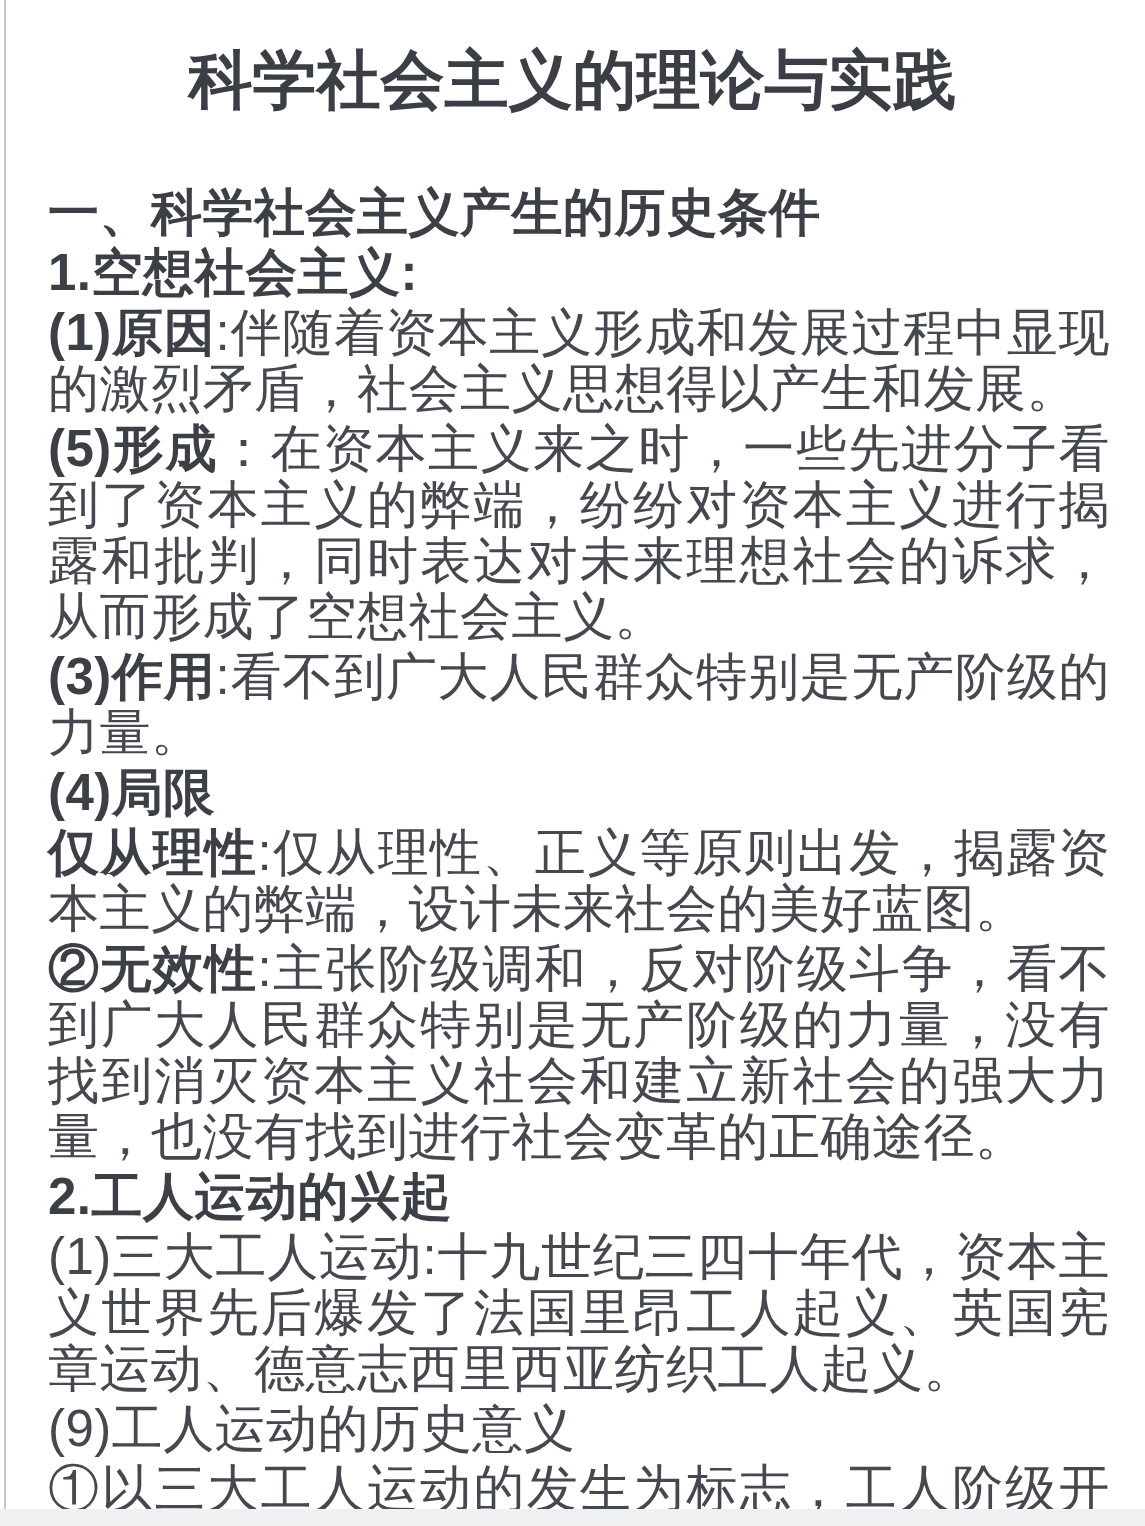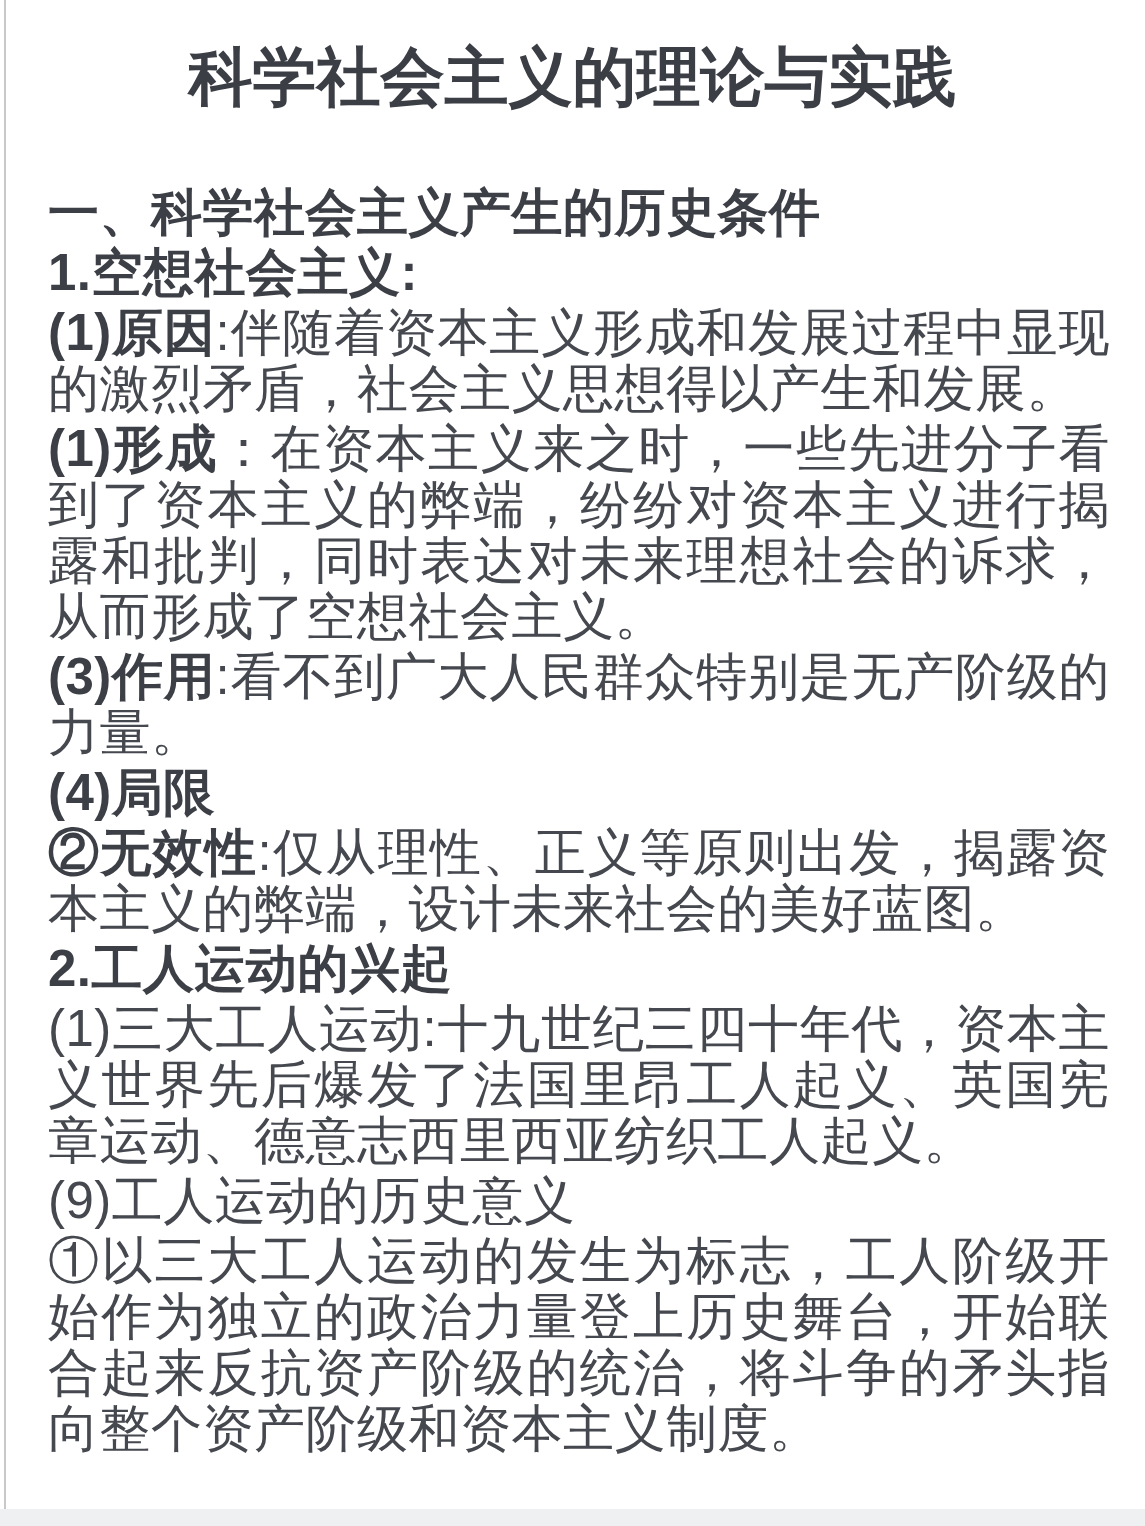--- a/index.html
+++ b/index.html
@@ -26,22 +26,22 @@
   .bottom-bar {
     position: absolute;
     left: 0;
     bottom: 0;
     width: 100%;
     height: 17px;
     background: #eff0f2;
     z-index: 2;
   }
   .title {
-    margin: 8px;
-    padding-top: 33px;
+    margin: 0;
+    padding-top: 44px;
     text-align: center;
     font-size: 64px;
     line-height: 72px;
     font-weight: 900;
     color: #3b3e45;
     letter-spacing: 0;
   }
   .content {
     position: absolute;
     top: 185px;
@@ -67,24 +67,25 @@
 
 <div class="page">
   <div class="edge-line"></div>
 
   <h1 class="title">科学社会主义的理论与实践</h1>
 
   <div class="content">
     <p><span class="lead">一、科学社会主义产生的历史条件</span><span></span></p>
     <p><span class="lead">1.空想社会主义:</span><span></span></p>
     <p><span class="lead">(1)原因</span><span>:伴随着资本主义形成和发展过程中显现的激烈矛盾，社会主义思想得以产生和发展。</span></p>
-    <p><span class="lead">(1)形成</span><span>：在资本主义来之时，一些先进分子看到了资本主义的弊端，纷纷对资本主义进行揭露和批判，同时表达对未来理想社会的诉求，从而形成了空想社会主义。</span></p>
+    <p><span class="lead">(5)形成</span><span>：在资本主义来之时，一些先进分子看到了资本主义的弊端，纷纷对资本主义进行揭露和批判，同时表达对未来理想社会的诉求，从而形成了空想社会主义。</span></p>
     <p><span class="lead">(3)作用</span><span>:看不到广大人民群众特别是无产阶级的力量。</span></p>
     <p><span class="lead">(4)局限</span><span></span></p>
-    <p><span class="lead">②无效性</span><span>:仅从理性、正义等原则出发，揭露资本主义的弊端，设计未来社会的美好蓝图。</span></p>
+    <p><span class="lead">仅从理性</span><span>:仅从理性、正义等原则出发，揭露资本主义的弊端，设计未来社会的美好蓝图。</span></p>
+    <p><span class="lead">②无效性</span><span>:主张阶级调和，反对阶级斗争，看不到广大人民群众特别是无产阶级的力量，没有找到消灭资本主义社会和建立新社会的强大力量，也没有找到进行社会变革的正确途径。</span></p>
     <p><span class="lead">2.工人运动的兴起</span><span></span></p>
     <p><span class="lead"></span><span>(1)三大工人运动:十九世纪三四十年代，资本主义世界先后爆发了法国里昂工人起义、英国宪章运动、德意志西里西亚纺织工人起义。</span></p>
     <p><span class="lead"></span><span>(9)工人运动的历史意义</span></p>
     <p><span class="lead"></span><span>①以三大工人运动的发生为标志，工人阶级开始作为独立的政治力量登上历史舞台，开始联合起来反抗资产阶级的统治，将斗争的矛头指向整个资产阶级和资本主义制度。</span></p>
     <p><span class="lead"></span></p>
   </div>
 
   <div class="bottom-bar"></div>
 </div>
 

